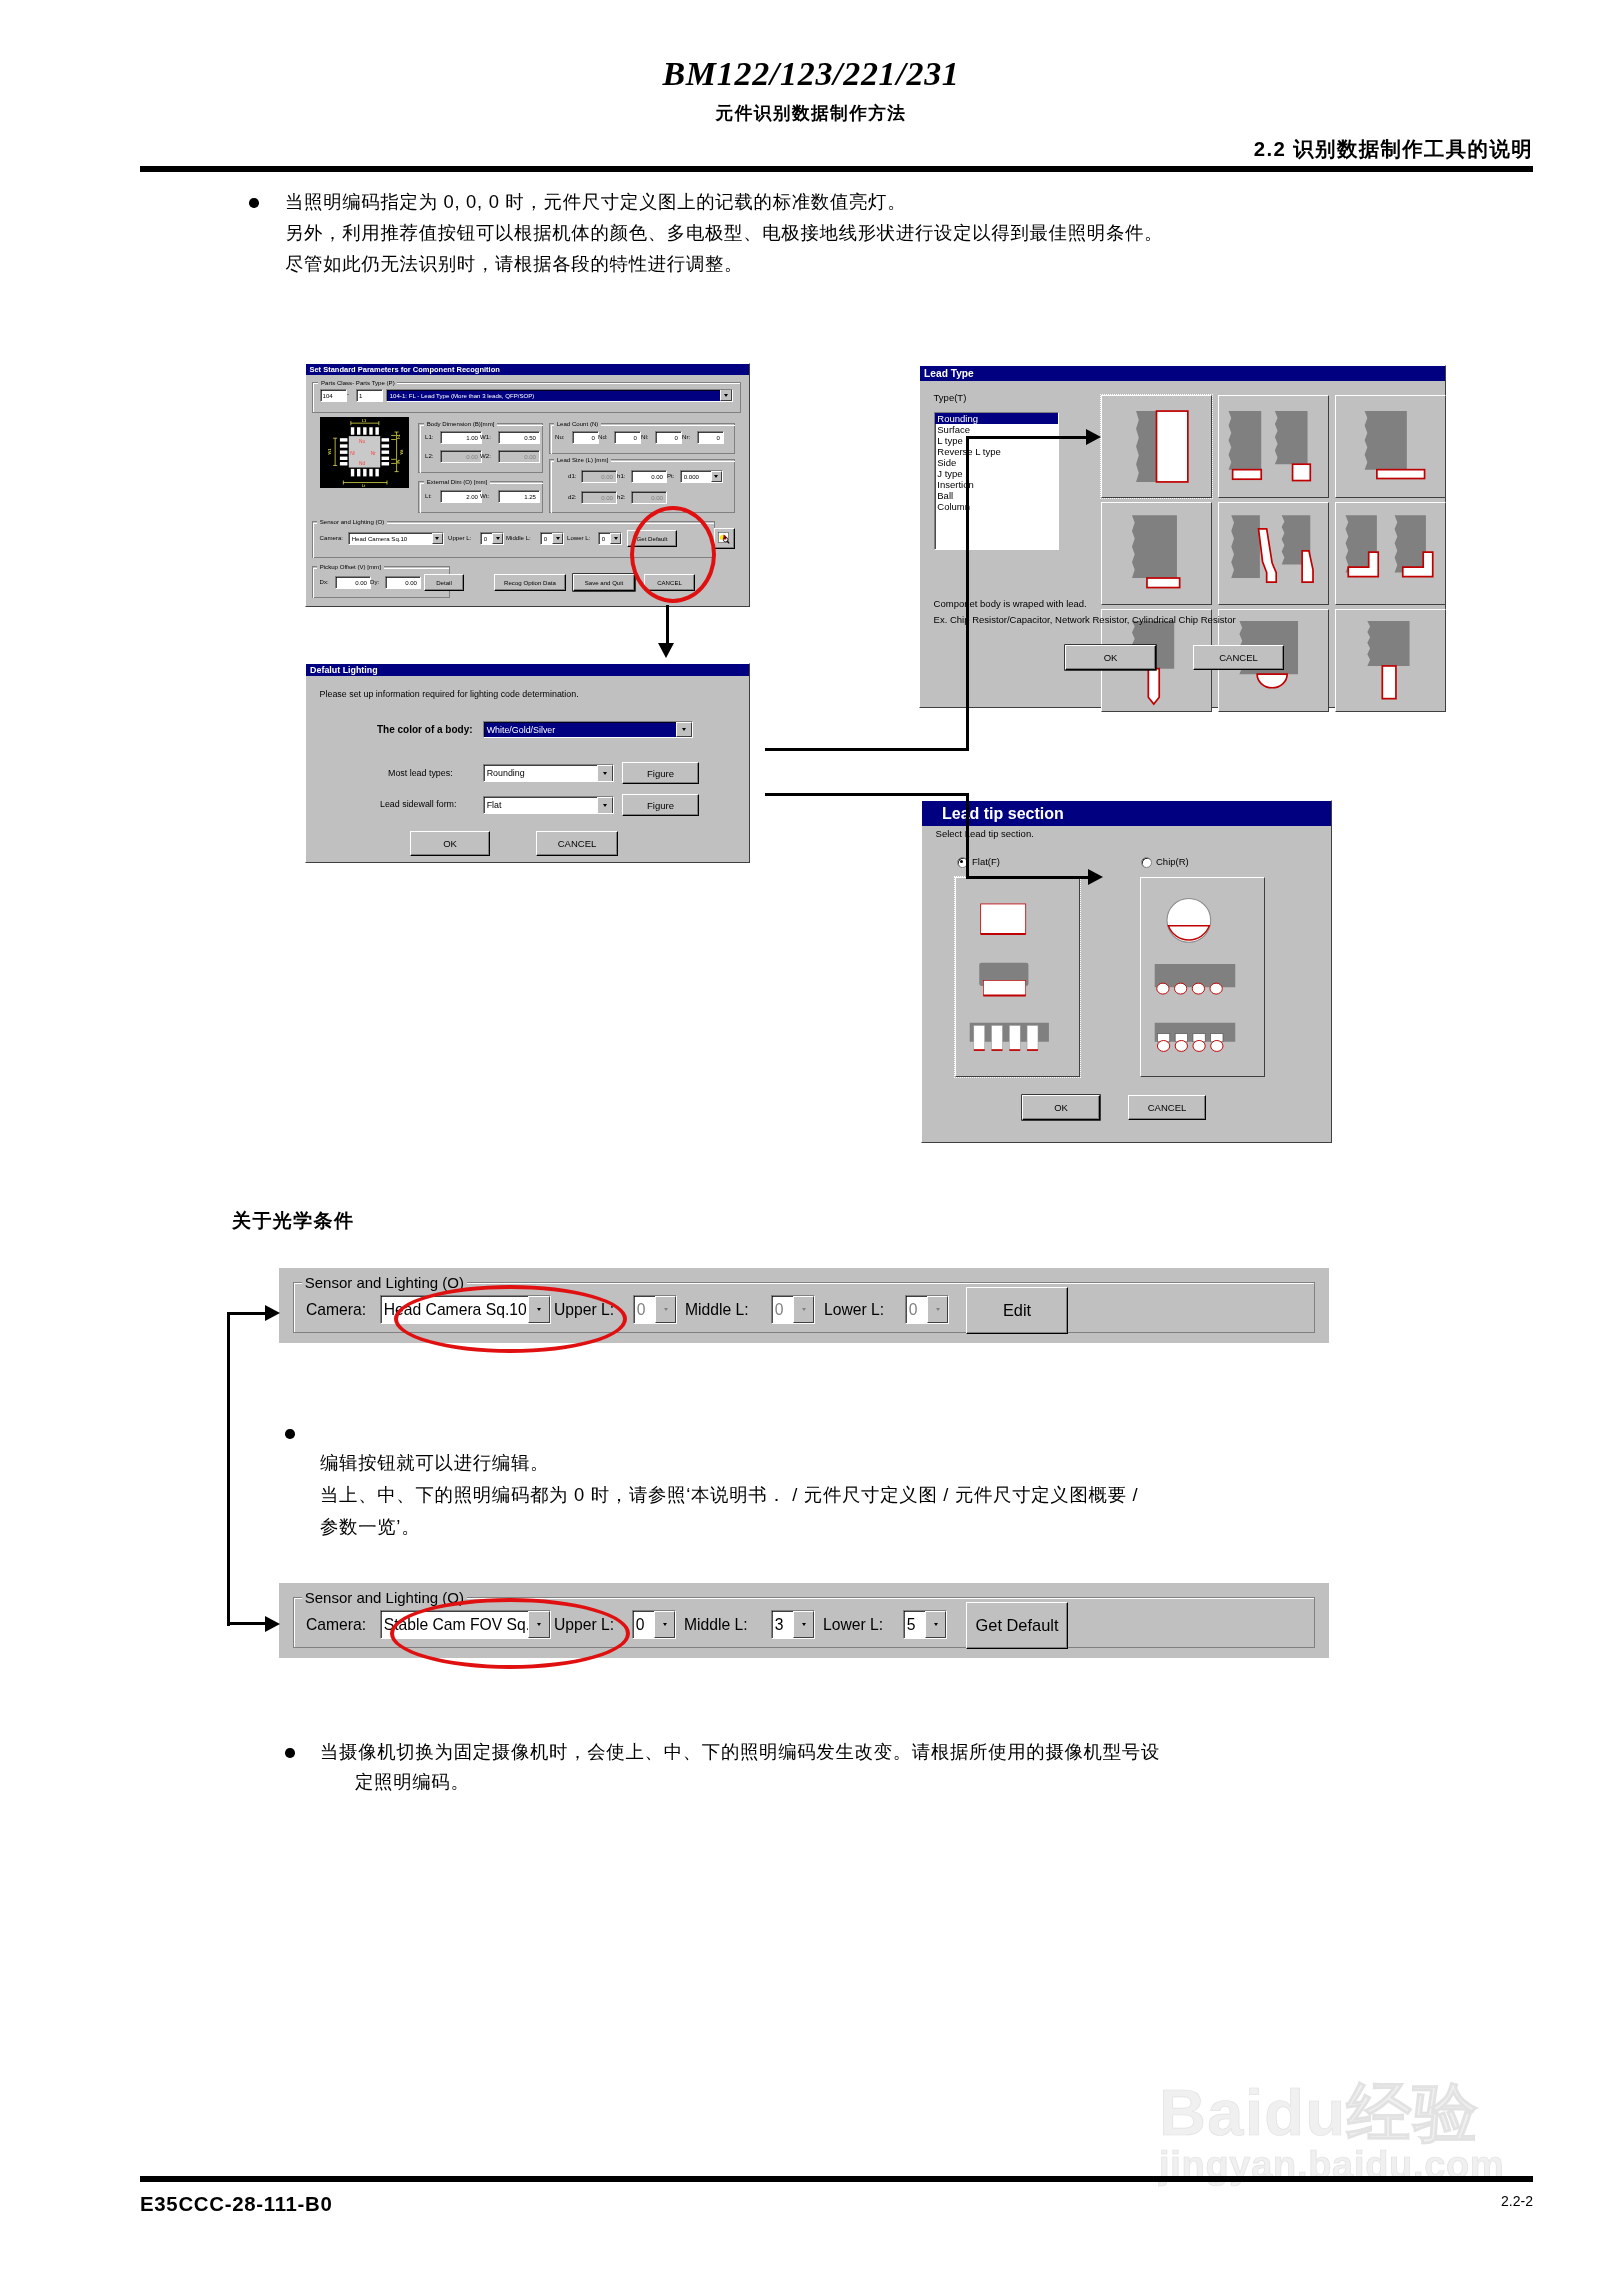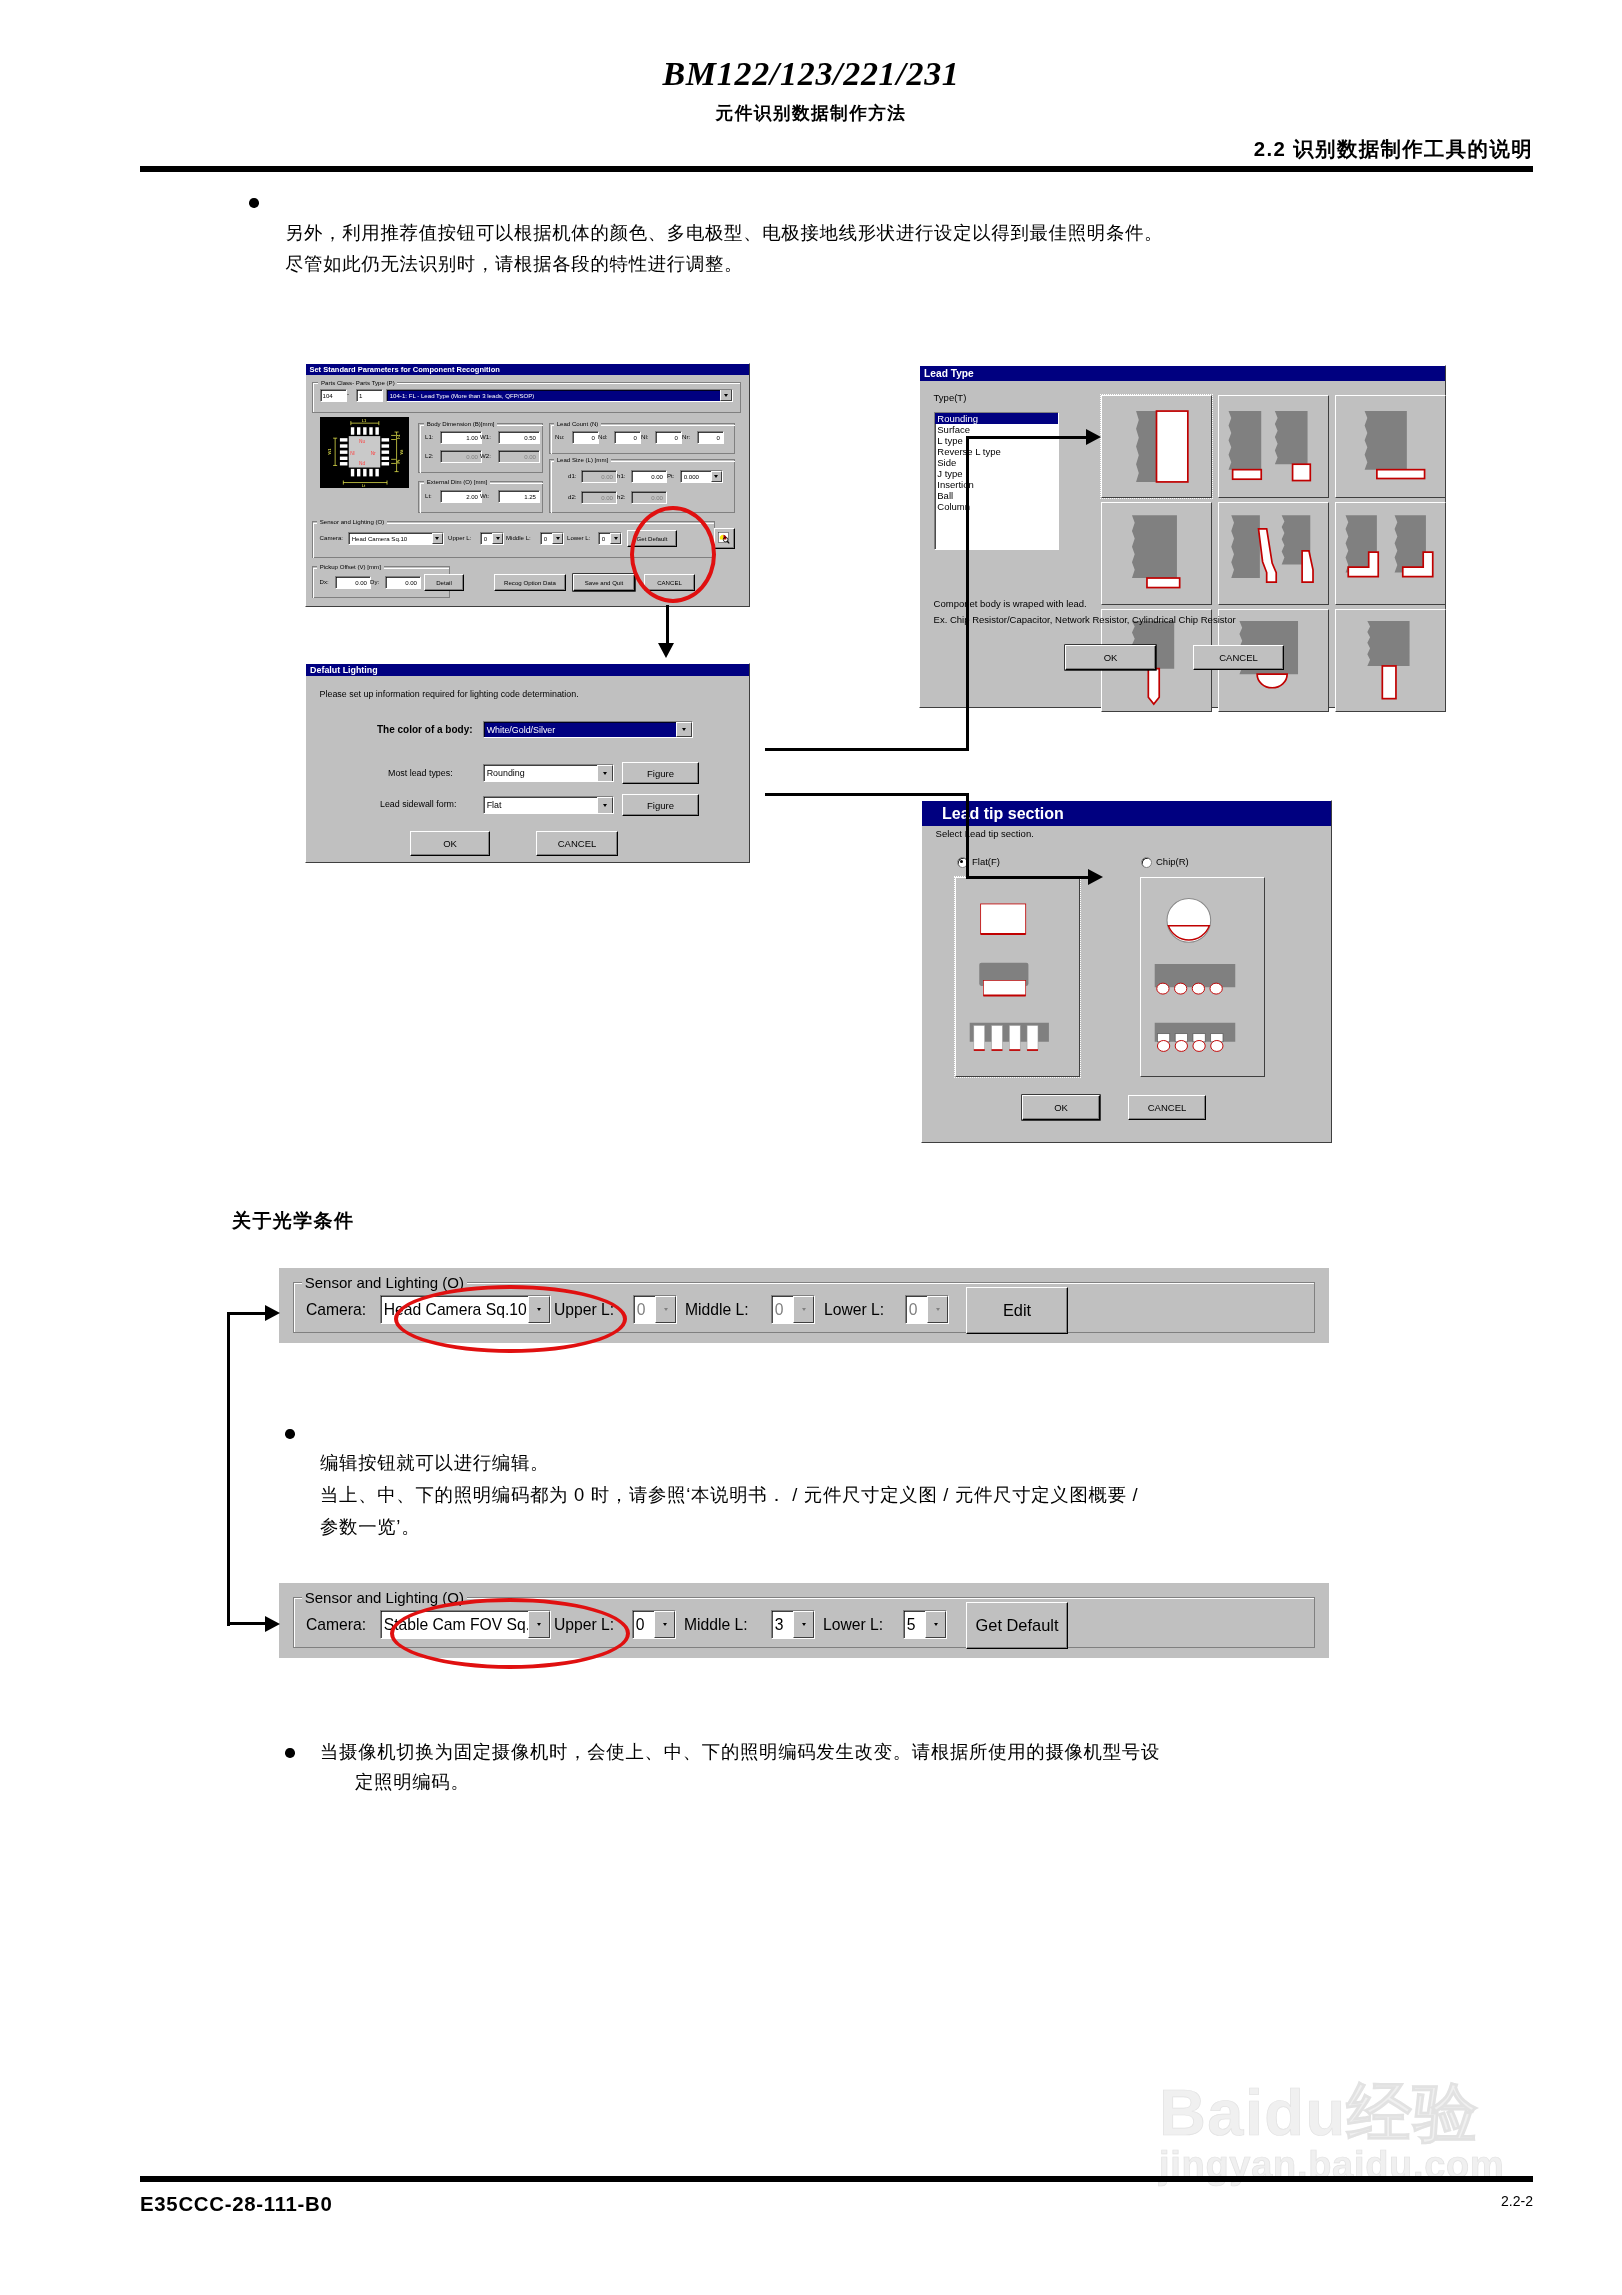--- a/index.html
+++ b/index.html
@@ -89,20 +89,21 @@
 <body>
 
 <div class="page">
 
   <div class="doc-title">BM122/123/221/231</div>
   <div class="doc-sub">元件识别数据制作方法</div>
   <div class="sec-head">2.2  识别数据制作工具的说明</div>
   <div class="rule-top"></div>
 
   <div class="bullet" style="left:249px;top:198px;"></div>
+  <div class="ptxt" style="left:285px;top:187px;">当照明编码指定为 0, 0, 0 时，元件尺寸定义图上的记载的标准数值亮灯。</div>
   <div class="ptxt" style="left:285px;top:218px;">另外，利用推荐值按钮可以根据机体的颜色、多电极型、电极接地线形状进行设定以得到最佳照明条件。</div>
   <div class="ptxt" style="left:285px;top:249px;">尽管如此仍无法识别时，请根据各段的特性进行调整。</div>
 
   <div class="win" style="left:305px;top:363px;width:443px;height:242px;">
     <div class="titlebar" style="height:11px;padding-left:3.4px;font-size:7.5px;">Set Standard Parameters for Component Recognition</div>
 
     <div class="grp" style="left:5.5px;top:17.7px;width:427px;height:29px;"></div>
     <div class="grp-lbl" style="left:12.3px;top:17.7px;font-size:6.1px;">Parts Class- Parts Type (P)</div>
     <div class="fld l" style="left:13.6px;top:24.5px;width:23px;height:11px;font-size:6.1px;padding-left:2px;">104</div>
     <div class="lbl" style="left:41px;top:26px;font-size:6.1px;">-</div>

